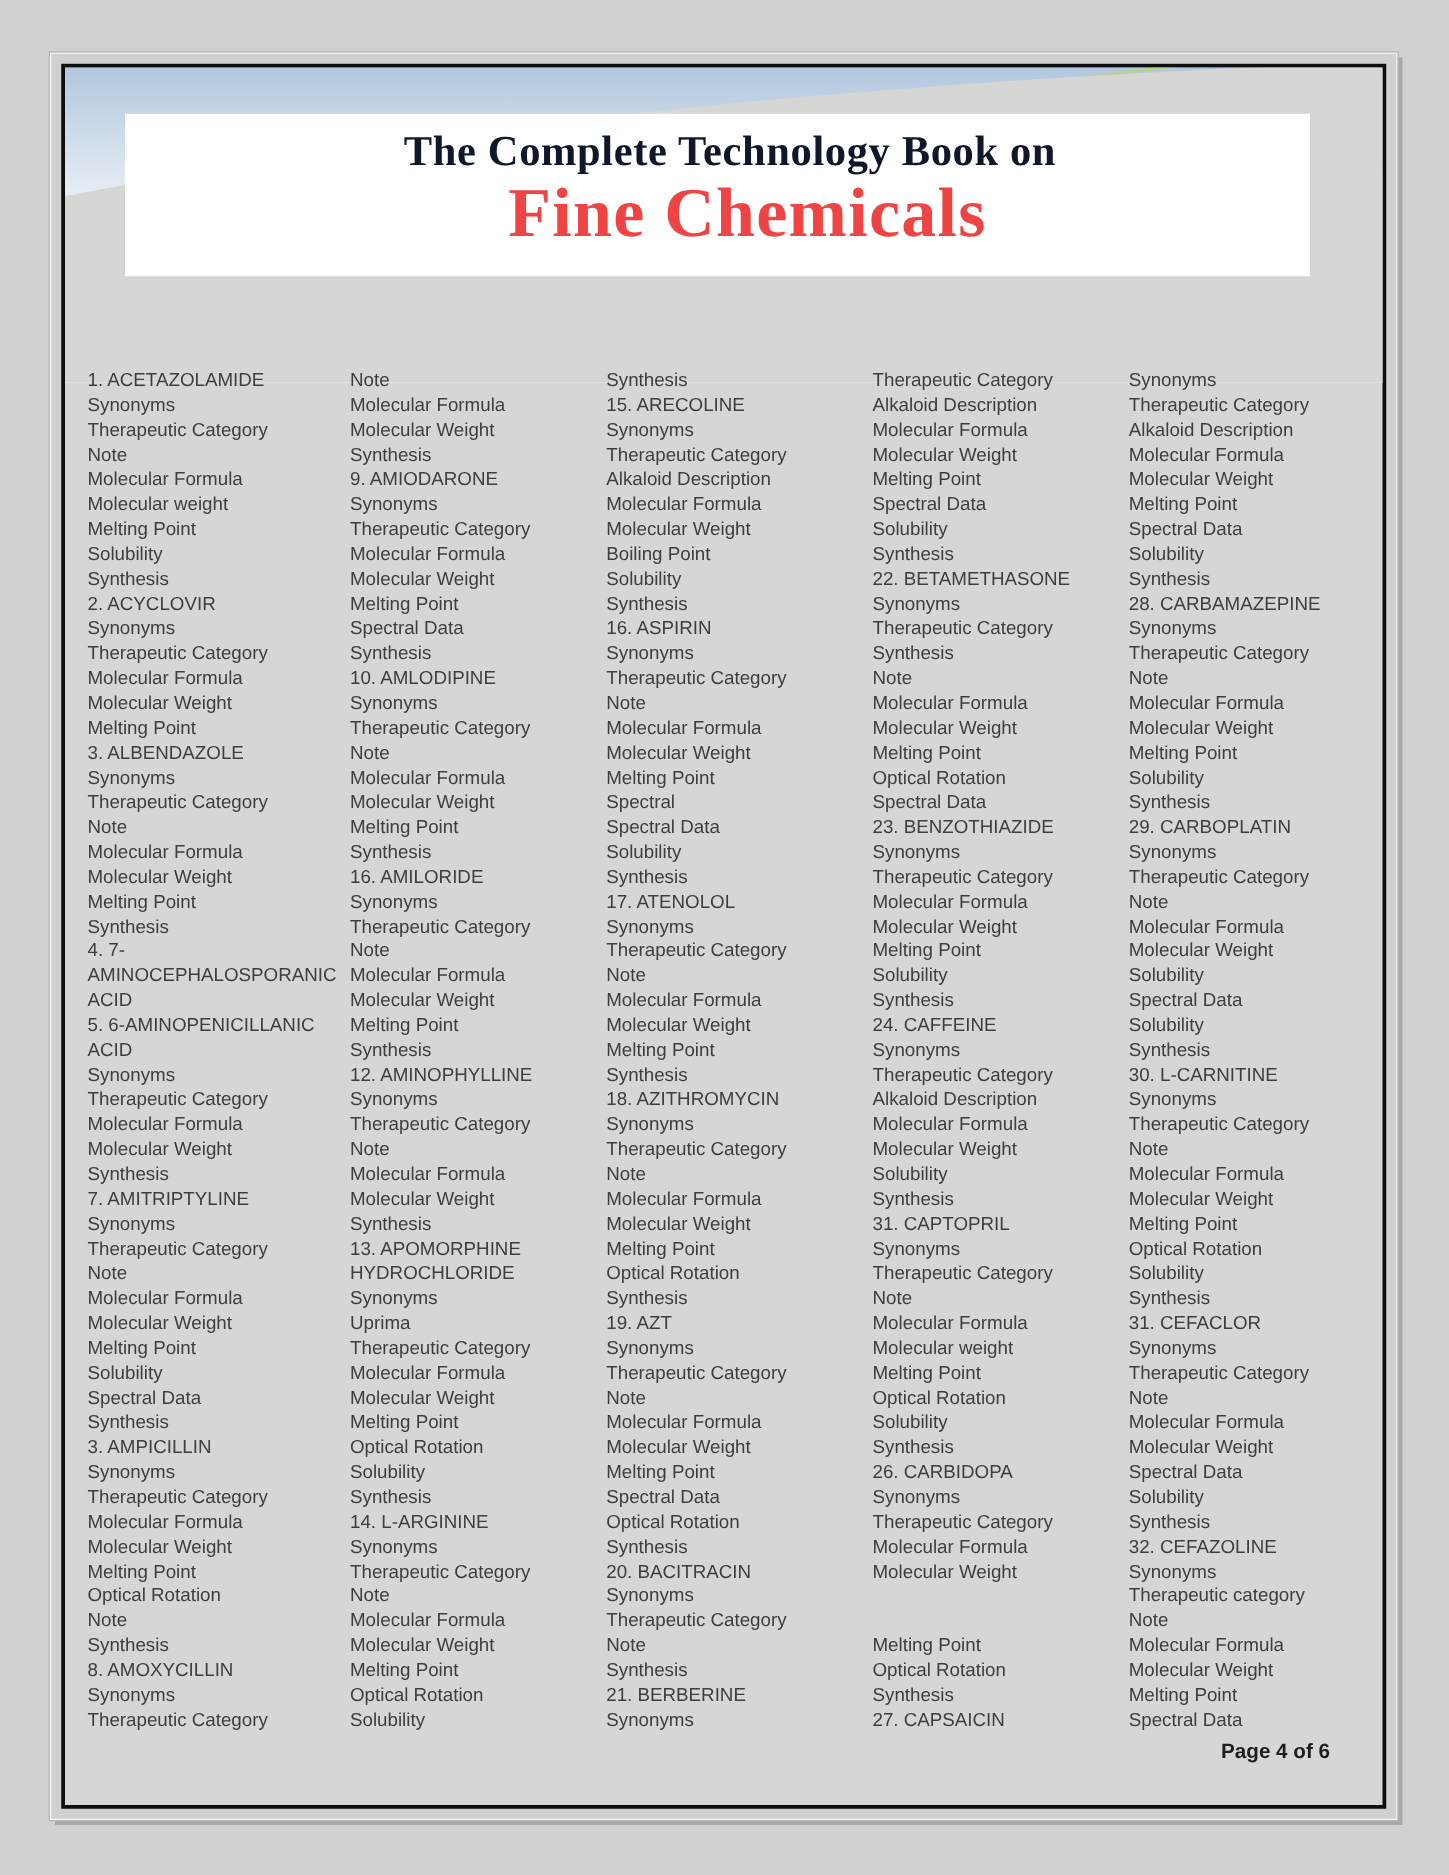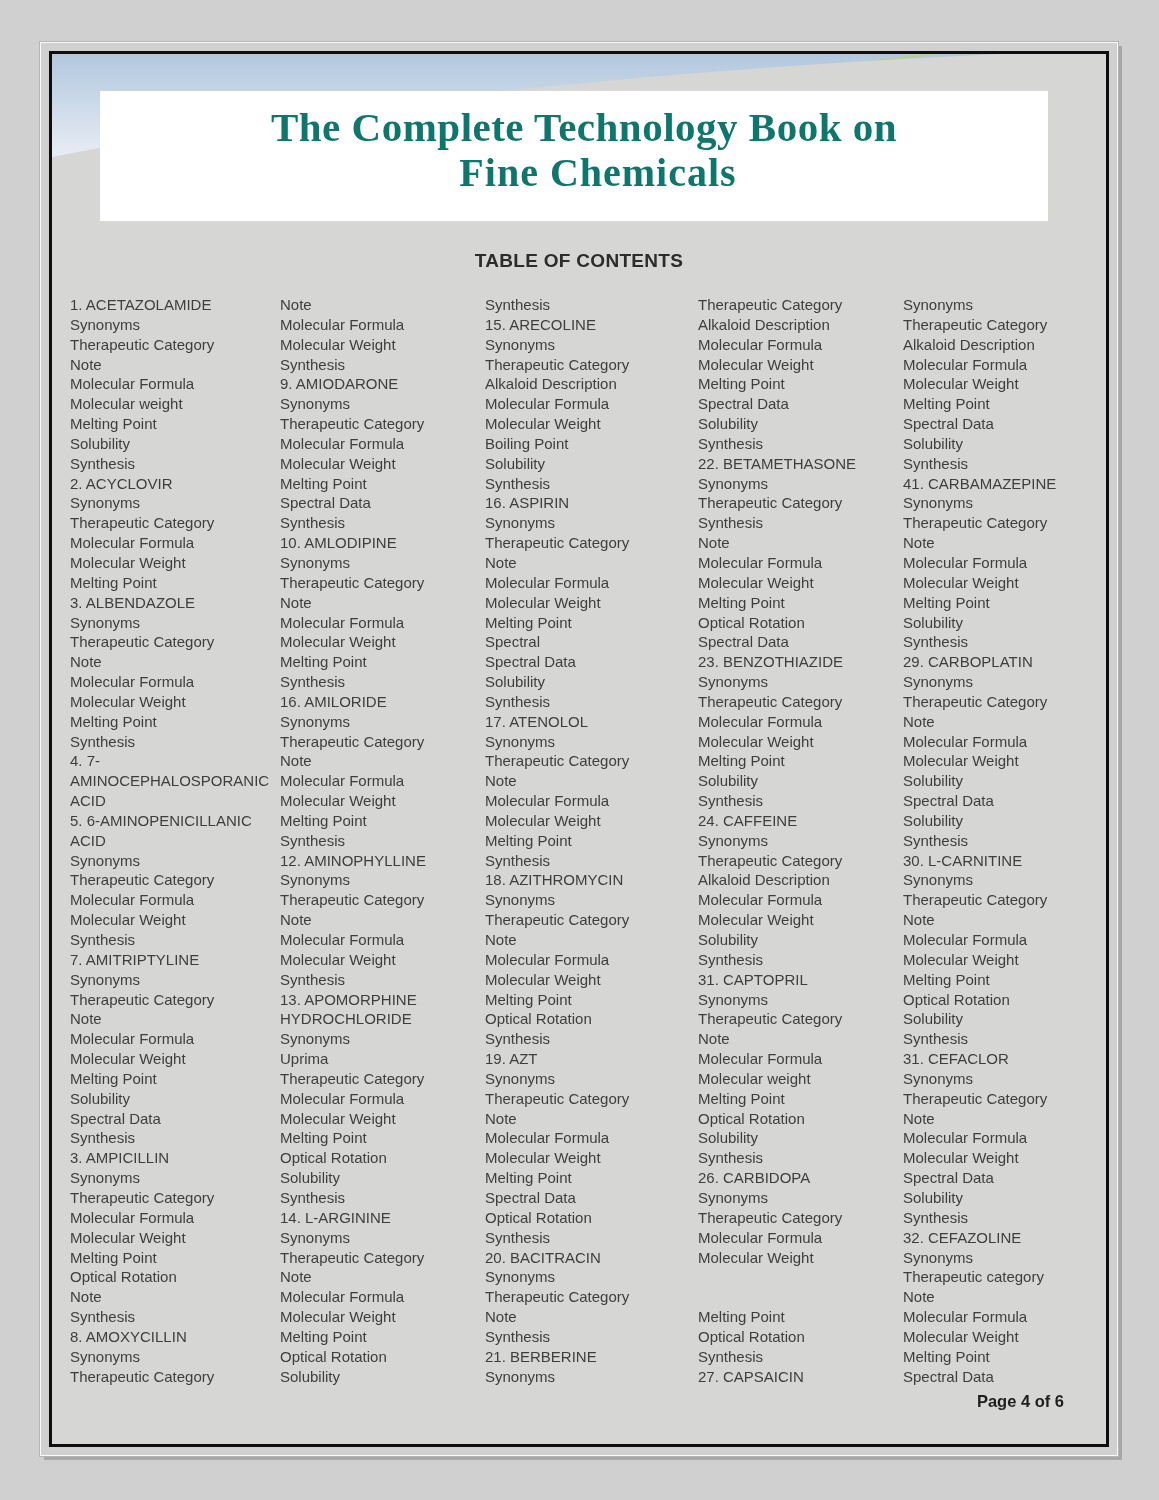--- a/index.html
+++ b/index.html
@@ -46,31 +46,31 @@
   .title-box {
     position:absolute; left:48px; top:37px;
     width:948px; height:130px;
     background:#ffffff;
     text-align:center;
   }
   .title-line1 {
     margin-top:12px;
     font-family:"Liberation Serif", serif;
     font-weight:bold;
-    font-size:41px;
-    color:#0f766e;
+    font-size:34px;
+    color:#0f172a;
     letter-spacing:0.5px;
     margin-left:20px;
   }
   .title-line2 {
     margin-top:2px;
     font-family:"Liberation Serif", serif;
     font-weight:bold;
-    font-size:40px;
-    color:#0f766e;
+    font-size:56px;
+    color:#ef4444;
     letter-spacing:1px;
     line-height:1;
     padding-left:48px;
   }
   
   .toc-heading {
     position:absolute; left:0; top:196px;
     width:100%;
     text-align:center;
     font-size:19px;
@@ -111,21 +111,20 @@
       <svg class="green-curve" width="1060" height="252" viewBox="0 0 1060 252">
         <path d="M -30 172 Q 470 38 1080 -22" fill="none" stroke="#b9cf96" stroke-width="2.5"></path>
       </svg>
       <div class="swoosh"></div>
       <div class="title-box">
         <div class="title-line1">The Complete Technology Book on</div>
         <div class="title-line2">Fine Chemicals</div>
       </div>
     </div>
 
-    <div class="toc-heading">TABLE OF CONTENTS</div>
 
     <div class="columns" id="columns">
         <div class="toc-col">
           <div class="toc-line">1. ACETAZOLAMIDE</div>
           <div class="toc-line">Synonyms</div>
           <div class="toc-line">Therapeutic Category</div>
           <div class="toc-line">Note</div>
           <div class="toc-line">Molecular Formula</div>
           <div class="toc-line">Molecular weight</div>
           <div class="toc-line">Melting Point</div>
@@ -352,21 +351,21 @@
         <div class="toc-col">
           <div class="toc-line">Synonyms</div>
           <div class="toc-line">Therapeutic Category</div>
           <div class="toc-line">Alkaloid Description</div>
           <div class="toc-line">Molecular Formula</div>
           <div class="toc-line">Molecular Weight</div>
           <div class="toc-line">Melting Point</div>
           <div class="toc-line">Spectral Data</div>
           <div class="toc-line">Solubility</div>
           <div class="toc-line">Synthesis</div>
-          <div class="toc-line">41. CARBAMAZEPINE</div>
+          <div class="toc-line">28. CARBAMAZEPINE</div>
           <div class="toc-line">Synonyms</div>
           <div class="toc-line">Therapeutic Category</div>
           <div class="toc-line">Note</div>
           <div class="toc-line">Molecular Formula</div>
           <div class="toc-line">Molecular Weight</div>
           <div class="toc-line">Melting Point</div>
           <div class="toc-line">Solubility</div>
           <div class="toc-line">Synthesis</div>
           <div class="toc-line">29. CARBOPLATIN</div>
           <div class="toc-line">Synonyms</div>

